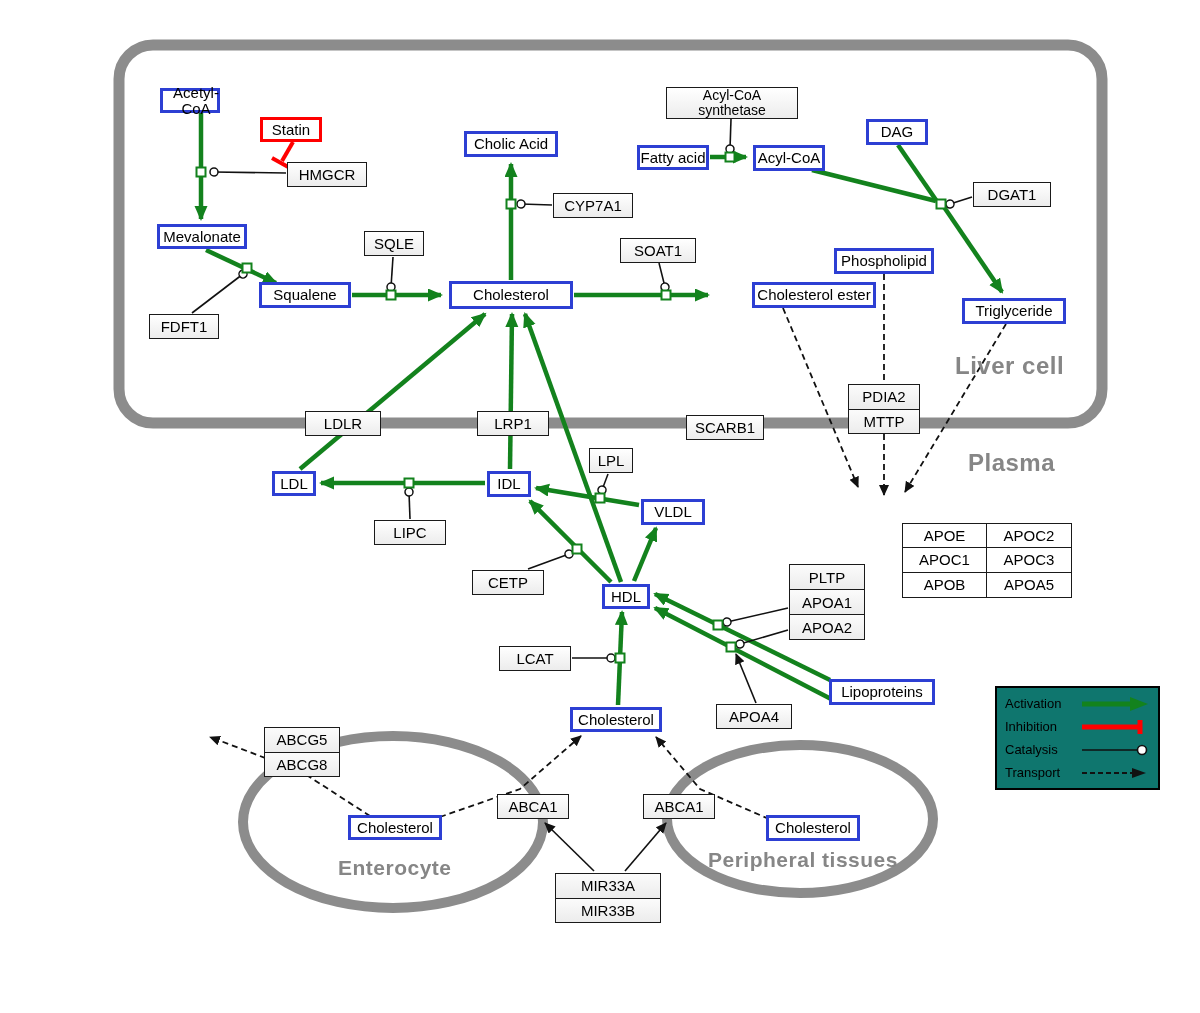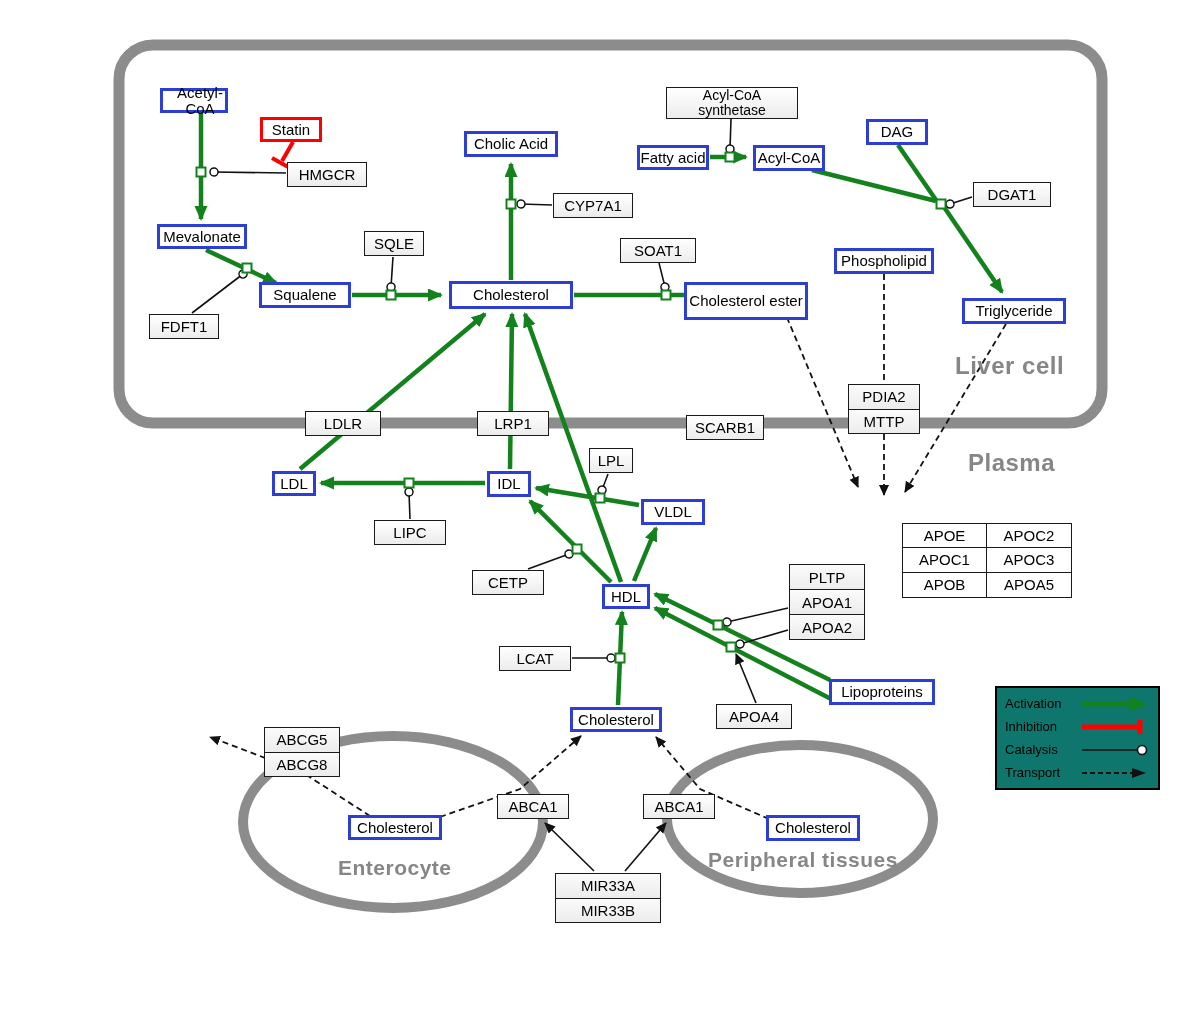--- a/index.html
+++ b/index.html
@@ -126,27 +126,27 @@
       <rect x="726.5" y="642.5" width="9" height="9"></rect>
       <rect x="615.5" y="653.5" width="9" height="9"></rect>
     </g>
   </svg>
 
   <div class="comp-label" style="left:955px; top:352px; font-size:24px;">Liver cell</div>
   <div class="comp-label" style="left:968px; top:449px; font-size:24px;">Plasma</div>
   <div class="comp-label" style="left:338px; top:856px; font-size:21px;">Enterocyte</div>
   <div class="comp-label" style="left:708px; top:848px; font-size:21px;">Peripheral tissues</div>
 
-  <div class="node met" style="left:160px; top:88px; width:68px; height:25px;padding-left:12px;">Acetyl-CoA</div>
+  <div class="node met" style="left:160px; top:88px; width:60px; height:25px;padding-left:12px;">Acetyl-CoA</div>
   <div class="node drug" style="left:260px; top:117px; width:62px; height:25px;">Statin</div>
   <div class="node met" style="left:157px; top:224px; width:90px; height:25px;">Mevalonate</div>
   <div class="node met" style="left:259px; top:282px; width:92px; height:26px;">Squalene</div>
   <div class="node met" style="left:449px; top:281px; width:124px; height:28px;">Cholesterol</div>
   <div class="node met" style="left:464px; top:131px; width:94px; height:26px;">Cholic Acid</div>
-  <div class="node met" style="left:684px; top:282px; width:124px; height:38px;text-align:right;">Cholesterol ester</div>
+  <div class="node met" style="left:752px; top:282px; width:124px; height:26px;text-align:right;">Cholesterol ester</div>
   <div class="node met" style="left:637px; top:145px; width:72px; height:25px;">Fatty acid</div>
   <div class="node met" style="left:753px; top:145px; width:72px; height:26px;">Acyl-CoA</div>
   <div class="node met" style="left:866px; top:119px; width:62px; height:26px;">DAG</div>
   <div class="node met" style="left:834px; top:248px; width:100px; height:26px;">Phospholipid</div>
   <div class="node met" style="left:962px; top:298px; width:104px; height:26px;">Triglyceride</div>
   <div class="node met" style="left:272px; top:471px; width:44px; height:25px;">LDL</div>
   <div class="node met" style="left:487px; top:471px; width:44px; height:26px;">IDL</div>
   <div class="node met" style="left:641px; top:499px; width:64px; height:26px;">VLDL</div>
   <div class="node met" style="left:602px; top:584px; width:48px; height:25px;">HDL</div>
   <div class="node met" style="left:570px; top:707px; width:92px; height:25px;">Cholesterol</div>

